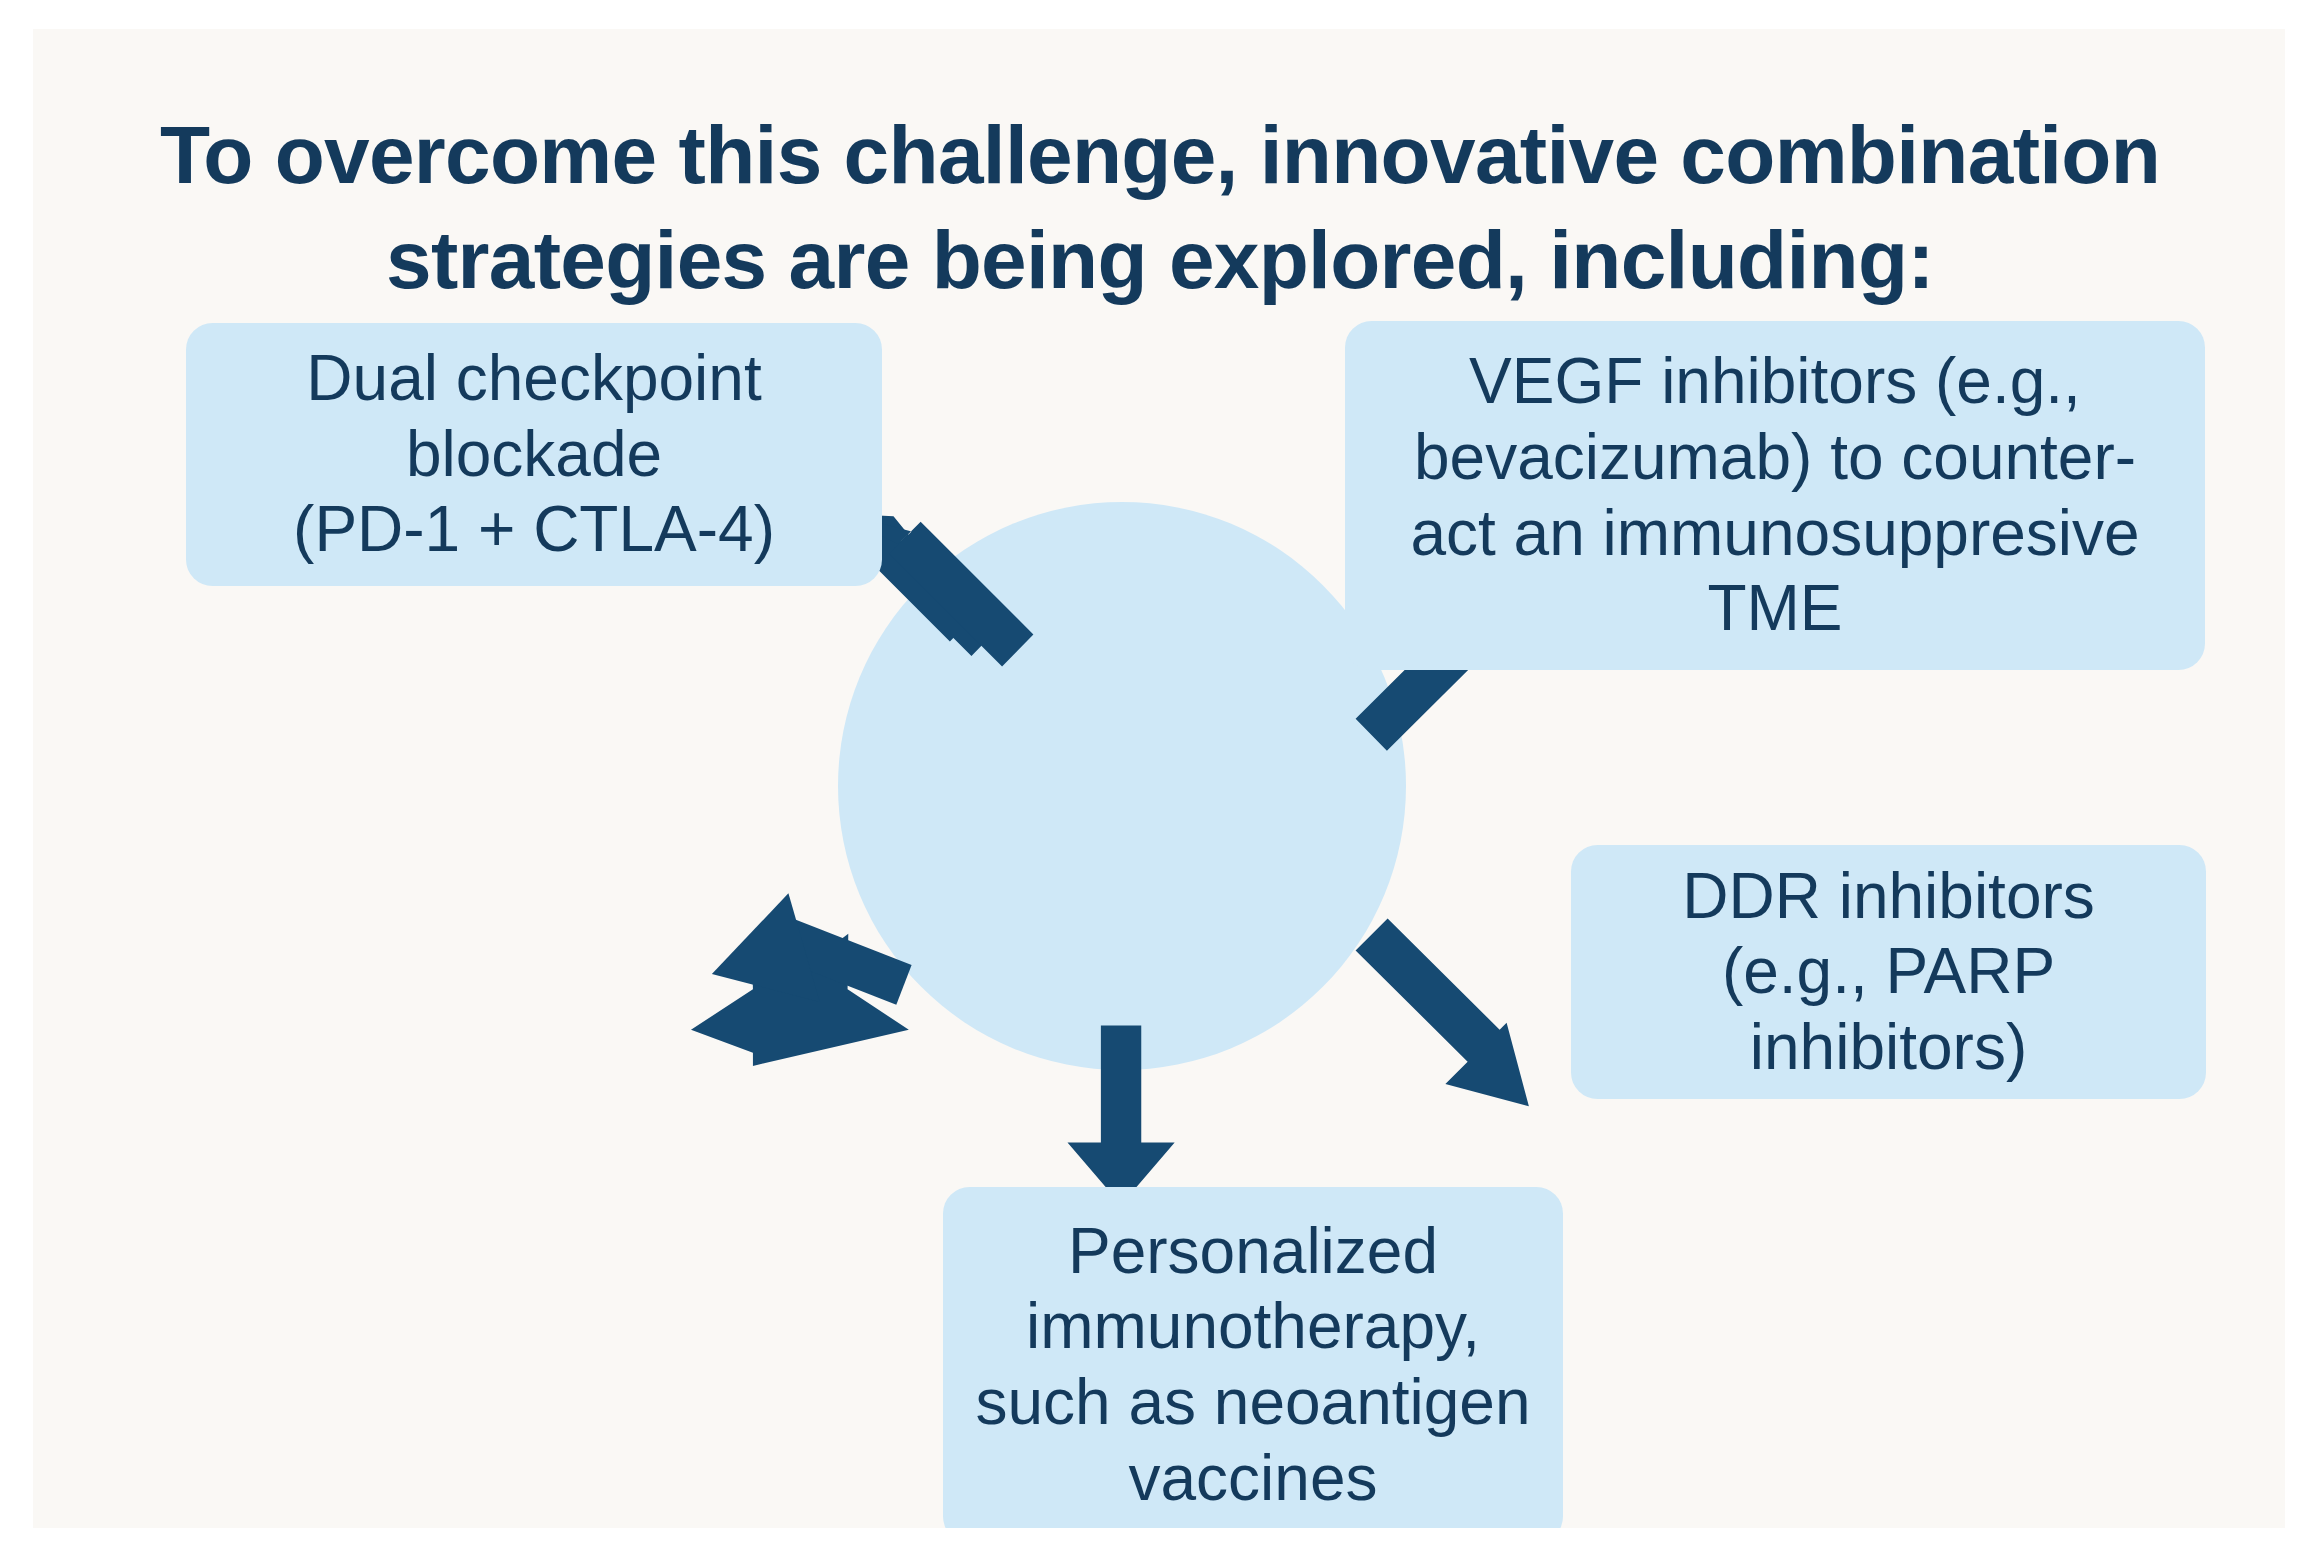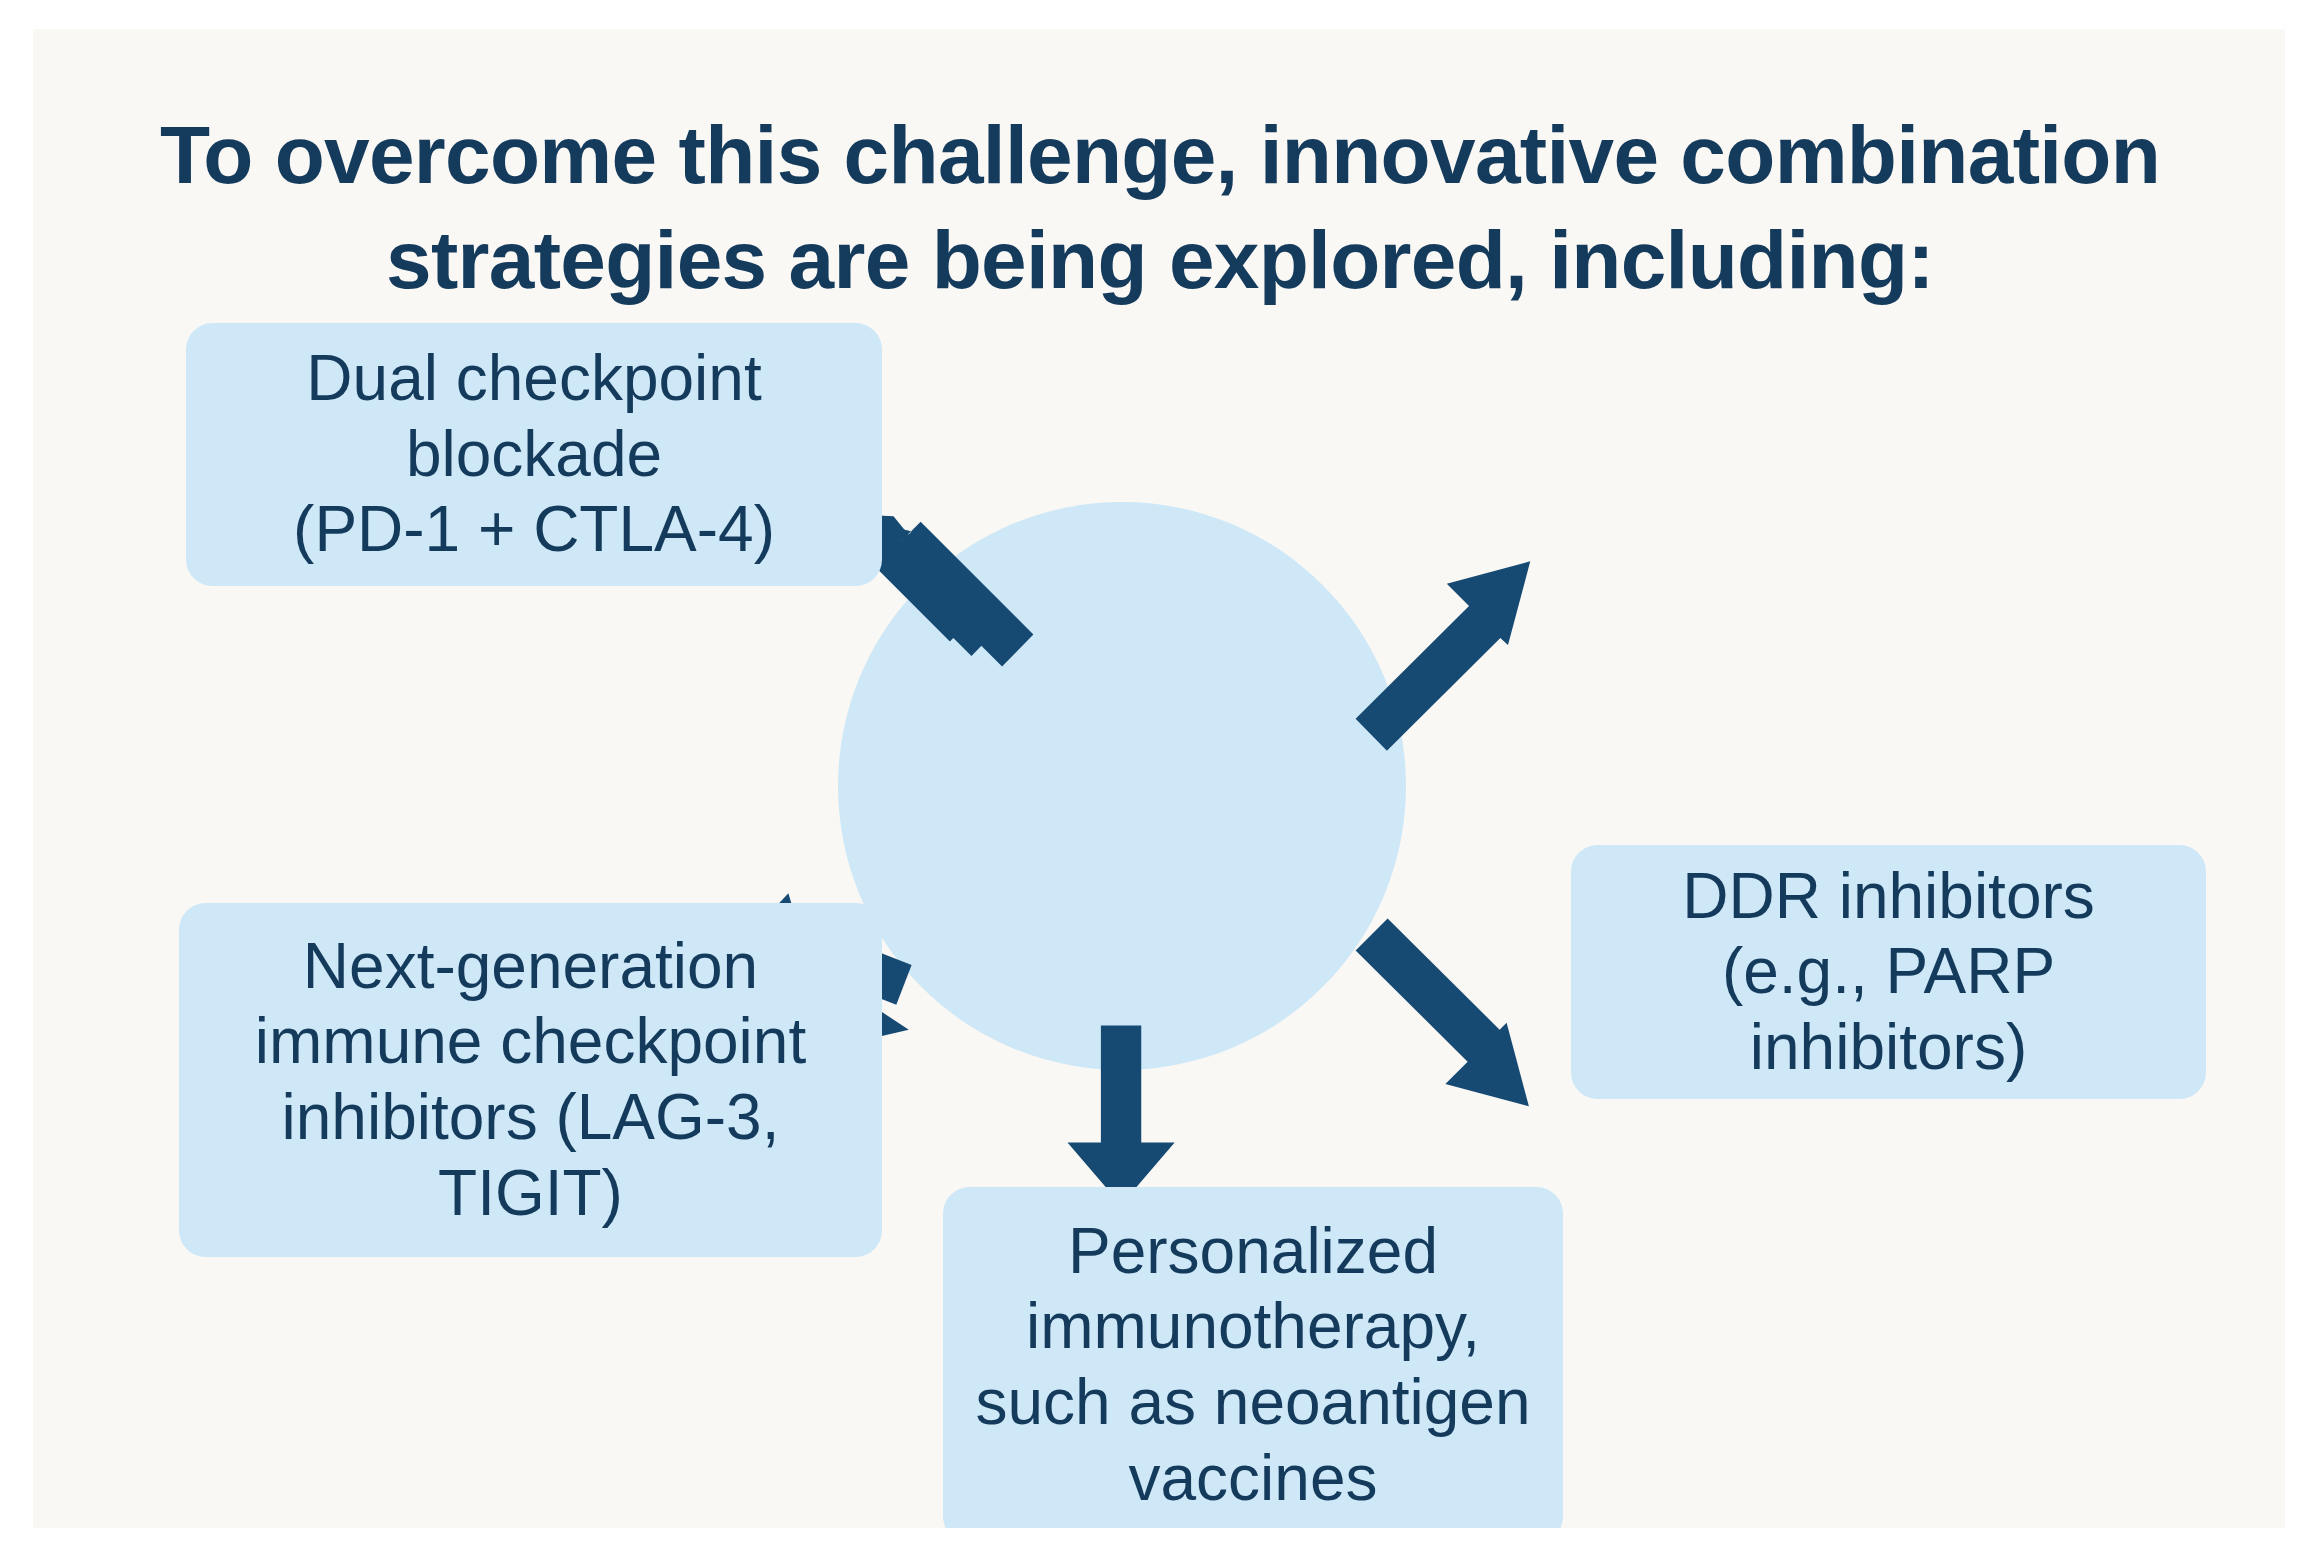--- a/index.html
+++ b/index.html
@@ -126,29 +126,29 @@
 
       <g>
         <path fill="#164a72" d="M 1534,1432 L 1592,1432 L 1592,1600 L 1640,1600 L 1563,1690 L 1486,1600 L 1534,1600 Z"></path>
       </g>
     </svg>
 
     <div class="node" id="node-dual">Dual checkpoint
 blockade
 (PD-1 + CTLA-4)</div>
 
+    <div class="node" id="node-vegf">VEGF inhibitors (e.g.,
+bevacizumab) to counter-
+act an immunosuppresive
+TME</div>
 
     <div class="node" id="node-ddr">DDR inhibitors
 (e.g., PARP
 inhibitors)</div>
 
-    <div class="node" id="node-nextgen">Next-generation
-immune checkpoint
-inhibitors (LAG-3,
-TIGIT)</div>
 
     <div class="node" id="node-personal">Personalized
 immunotherapy,
 such as neoantigen
 vaccines</div>
 
   </div>
 </div>
 
 

